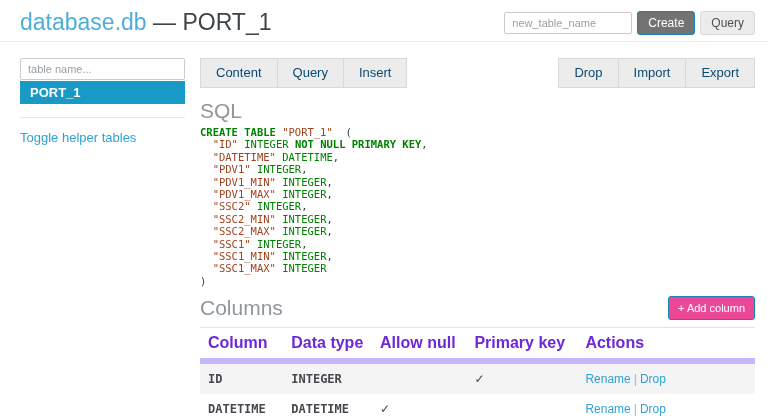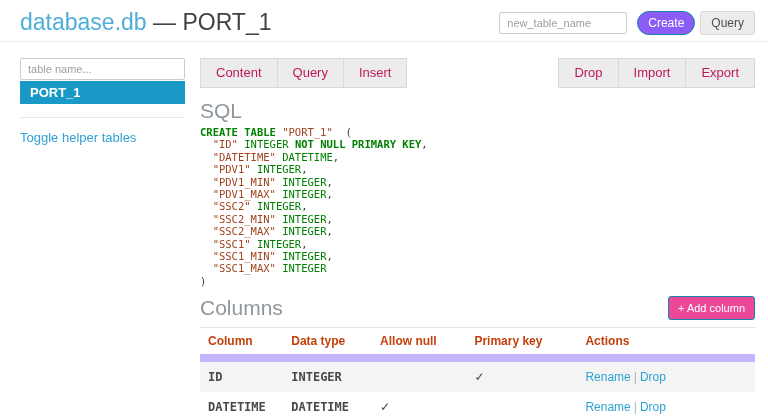--- a/index.html
+++ b/index.html
@@ -23,21 +23,21 @@
     border: 1px solid #ccc; border-radius: 2px;
     font-size: 11px; color: #555; font-family: "Liberation Sans", sans-serif;
     outline: none;
   }
   .new-table-input::placeholder { color: #9aa0a5; }
   .btn {
     display: inline-block; font-size: 12px; line-height: 14px;
     padding: 4px 10px; border-radius: 3px; cursor: pointer;
     border: 1px solid transparent; white-space: nowrap;
   }
-  .btn-primary { background: #8b5cf6; border-color: #1586ad; color: #fff; margin-left: 10px; border-radius: 12px; }
+  .btn-primary { background: #737373; border-color: #1586ad; color: #fff; margin-left: 5px; }
   .btn-default { background: #ececec; border-color: #d8d8d8; color: #4a4f54; margin-left: 5px; }
   .page-hr { border: 0; border-top: 1px solid #ececec; }
   
   .content { display: flex; padding-top: 16px; justify-content: center; }
   .sidebar { width: 200px; flex: 0 0 200px; padding-left: 20px; padding-right: 15px; }
   .main { flex: 1; padding-right: 13px; min-width: 0; }
   
   .table-filter-input {
     width: 100%; height: 22px; padding: 3px 7px;
     border: 1px solid #ccc; border-radius: 2px;
@@ -50,21 +50,21 @@
     color: #2fa1d2; cursor: pointer;
   }
   .table-list-item.active { background: #1899c6; color: #fff; }
   .sidebar-hr { border: 0; border-top: 1px solid #e7e7e7; margin: 13px 0 12px 0; }
   .toggle-link { color: #2fa1d2; font-size: 13px; cursor: pointer; text-decoration: none; }
   
   .tab-row { display: flex; justify-content: space-between; }
   .tab-group, .btn-group { display: flex; }
   .tab, .gbtn {
     padding: 6px 15px; font-size: 13px; line-height: 16px;
-    background: #ececec; border: 1px solid #d8d8d8; color: #be185d;
+    background: #ececec; border: 1px solid #d8d8d8; color: #0c4a6e;
     cursor: pointer; white-space: nowrap;
   }
   .tab + .tab, .gbtn + .gbtn { margin-left: -1px; }
   .tab.active { background: #fff; color: #4a4f54; cursor: default; }
   
   .section-heading { font-size: 21px; font-weight: 400; color: #8f969c; }
   .sql-heading { margin: 11px 0 3px 0; }
   .sql-code {
     font-family: "DejaVu Sans Mono", "Liberation Mono", monospace;
     font-size: 10.5px; line-height: 12.4px; color: #3a3d40; white-space: pre;
@@ -74,22 +74,22 @@
   .tok-n  { color: #a0431f; }
   .tok-p  { color: #3a3d40; }
   
   .columns-head { display: flex; justify-content: space-between; align-items: center; margin-top: 9px; }
   .add-col-btn {
     background: #ec4899; border: 1px solid #1586ad; color: #fff;
     font-size: 11px; padding: 5px 9px; border-radius: 3px; cursor: pointer;
   }
   table.columns-table { width: 100%; border-collapse: collapse; margin-top: 7px; }
   .columns-table th {
-    text-align: left; font-size: 12px; color: #c2410c;
-    padding: 6px 8px; border-top: 1px solid #e3e3e3; border-bottom: 8px solid #c4b5fd;
+    text-align: left; font-size: 16px; color: #6d28d9;
+    padding: 6px 8px; border-top: 1px solid #e3e3e3; border-bottom: 6px solid #c4b5fd;
   }
   .columns-table td { padding: 8px 8px; font-size: 12px; color: #45494d; }
   .columns-table tbody tr:nth-child(odd) { background: #f4f4f4; }
   .cell-code {
     font-family: "DejaVu Sans Mono", "Liberation Mono", monospace;
     font-size: 10.5px; color: #e0566e; font-weight: bold;
   }
   .cell-check { color: #555; font-size: 12px; }
   .action-link { color: #2fa1d2; cursor: pointer; text-decoration: none; }
   .action-sep { color: #9db4c0; padding: 0 3px; }

